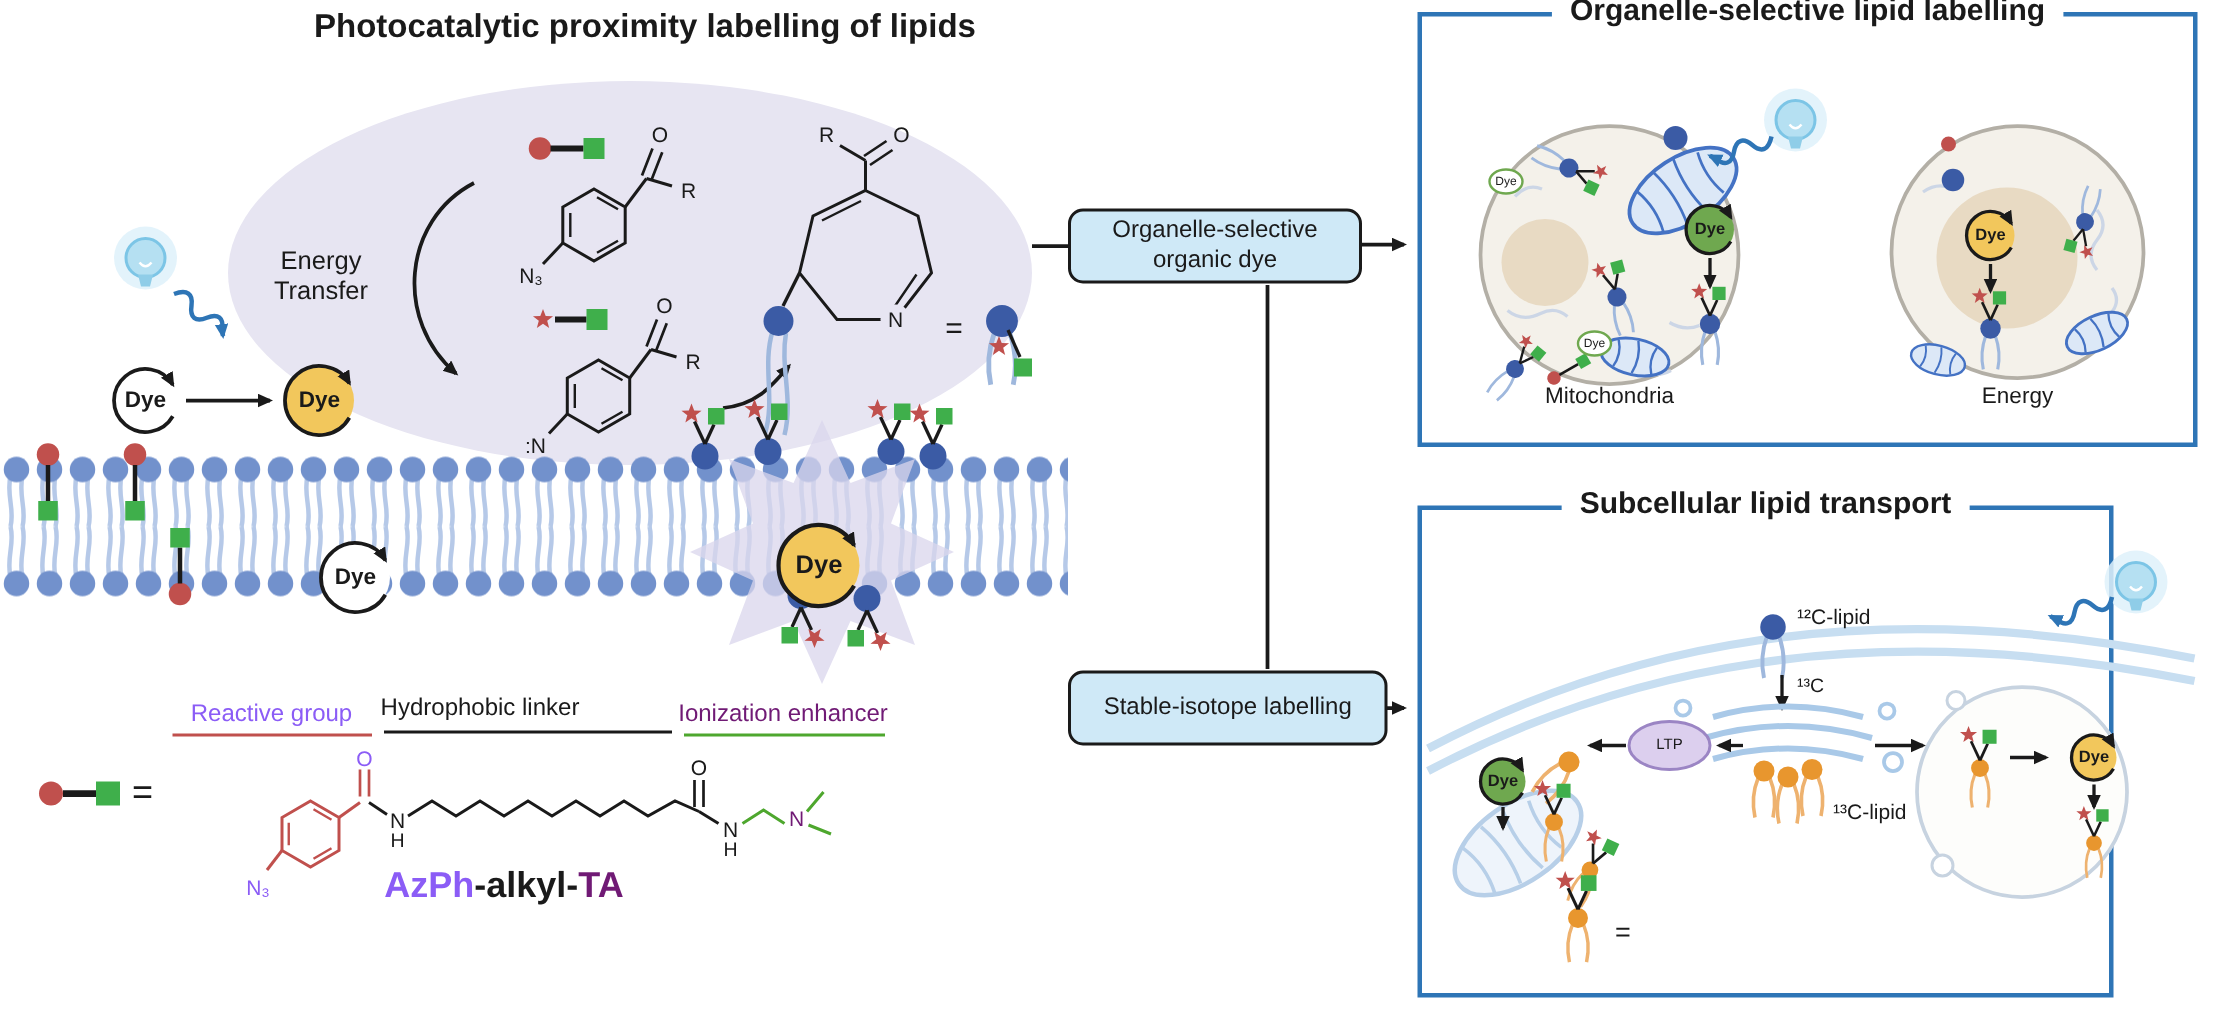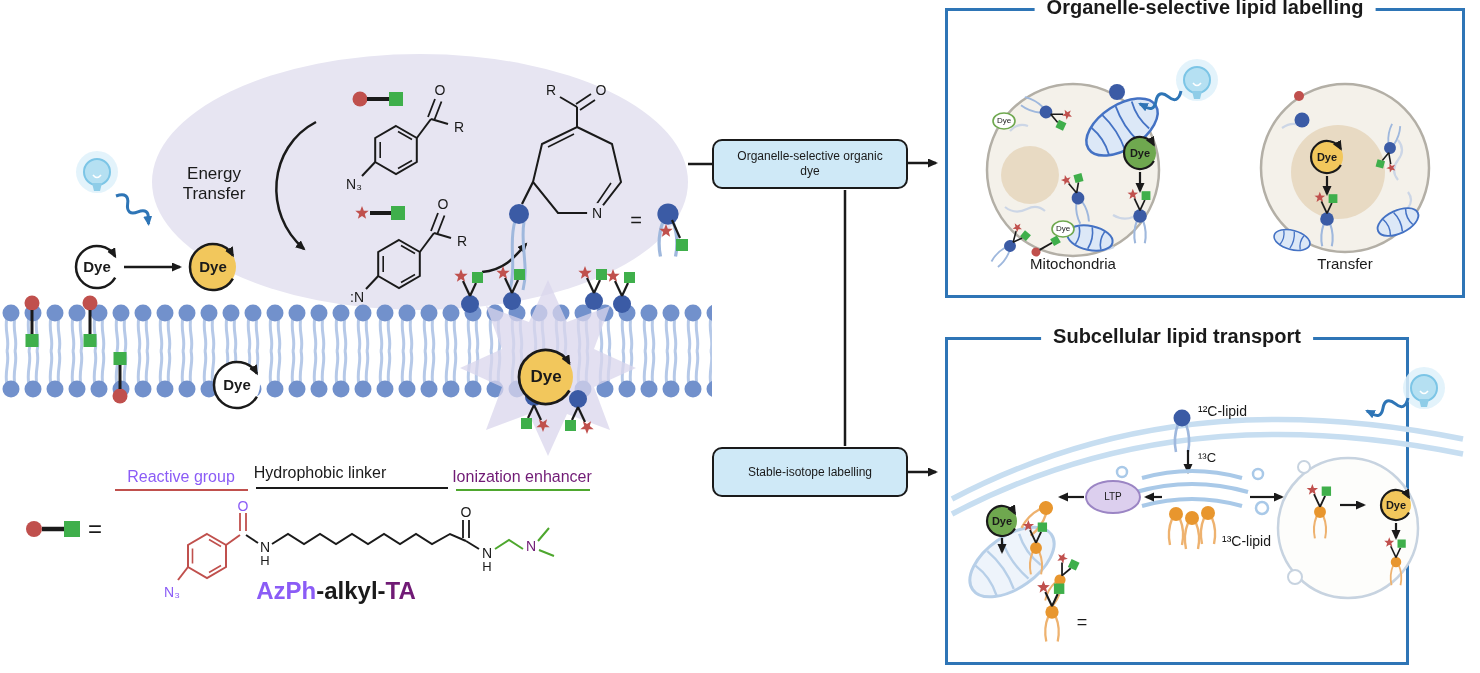--- a/index.html
+++ b/index.html
@@ -5,21 +5,21 @@
   *{margin:0;padding:0;box-sizing:border-box}
   html,body{background:#ffffff}
   body{font-family:"Liberation Sans",sans-serif;color:#1a1a1a}
   #canvas{position:relative;width:1480px;height:673px;background:#fff;overflow:hidden}
   svg.layer{position:absolute;left:0;top:0;z-index:1}
   .lbl{position:absolute;transform:translate(-50%,-50%);white-space:nowrap;z-index:3;line-height:1.15;text-align:center;color:#1a1a1a}
   .lbl.wrap{white-space:normal}
   .lbl.la{transform:translate(0,-50%);text-align:left}
   .panel{position:absolute;border:3px solid #2e75b6;background:#fff;z-index:0}
   .panel-title{position:absolute;top:-15px;left:50%;transform:translateX(-50%);background:#fff;padding:0 12px;font-size:20px;font-weight:700;white-space:nowrap}
-  .flowbox{position:absolute;background:#cfe9f7;border:2px solid #1a1a1a;border-radius:10px;display:flex;align-items:center;justify-content:center;text-align:center;font-size:12px;line-height:1.25;z-index:2;padding:0 14px}
+  .flowbox{position:absolute;background:#cfe9f7;border:2px solid #1a1a1a;border-radius:10px;display:flex;align-items:center;justify-content:center;text-align:center;font-size:16px;line-height:1.25;z-index:2;padding:0 14px}
   .red{color:#8b5cf6}.green{color:#701a75}
 </style>
 </head>
 <body>
 
 <div id="canvas">
 
   <div class="panel" style="left:945px;top:8px;width:520px;height:290px">
     <div class="panel-title">Organelle-selective lipid labelling</div>
   </div>
@@ -297,22 +297,23 @@
         <line x1="1396" y1="523" x2="1396" y2="538" stroke="#1a1a1a" stroke-width="2.2" marker-end="url(#arrK)"></line>
         <use href="#probelipor" transform="translate(1396,562) scale(0.75)"></use>
         <circle cx="1295" cy="577" r="7" stroke="#c7d3e0" stroke-width="2" fill="#ffffff"></circle>
         <circle cx="1304" cy="467" r="6" stroke="#c7d3e0" stroke-width="2" fill="#ffffff"></circle>
       </g>
       <use href="#probelipor" transform="translate(1052,612) scale(0.95)"></use>
     </g>
   </svg>
 
   <div class="flowbox" style="left:712px;top:139px;width:196px;height:50px">Organelle-selective organic dye</div>
-  <div class="flowbox" style="left:712px;top:447px;width:196px;height:50px">Stable-isotope labelling</div>
-
+  <div class="flowbox" style="left:712px;top:447px;width:213px;height:50px">Stable-isotope labelling</div>
+
+  <div class="lbl" style="left:430px;top:17px;font-size:22px;font-weight:700">Photocatalytic proximity labelling of lipids</div>
   <div class="lbl wrap" style="left:214px;top:184px;width:78px;font-size:17px">Energy Transfer</div>
 
   <div class="lbl" style="left:97px;top:267px;font-size:15px;font-weight:700">Dye</div>
   <div class="lbl" style="left:213px;top:267px;font-size:15px;font-weight:700">Dye</div>
   <div class="lbl" style="left:237px;top:385px;font-size:15px;font-weight:700">Dye</div>
   <div class="lbl" style="left:546px;top:377px;font-size:17px;font-weight:700">Dye</div>
 
   <div class="lbl" style="left:354px;top:184px;font-size:14px">N₃</div>
   <div class="lbl" style="left:440px;top:90px;font-size:14px">O</div>
   <div class="lbl" style="left:459px;top:127px;font-size:14px">R</div>
@@ -332,21 +333,21 @@
   <div class="lbl red" style="left:243px;top:506px;font-size:14px">O</div>
   <div class="lbl" style="left:265px;top:547px;font-size:14px">N</div>
   <div class="lbl" style="left:265px;top:561px;font-size:13px">H</div>
   <div class="lbl" style="left:466px;top:512px;font-size:14px">O</div>
   <div class="lbl" style="left:487px;top:553px;font-size:14px">N</div>
   <div class="lbl" style="left:487px;top:567px;font-size:13px">H</div>
   <div class="lbl green" style="left:531px;top:546px;font-size:14px">N</div>
   <div class="lbl" style="left:336px;top:591px;font-size:24px;font-weight:700"><span class="red">AzPh</span><span>-alkyl-</span><span class="green">TA</span></div>
 
   <div class="lbl" style="left:1073px;top:264px;font-size:15px">Mitochondria</div>
-  <div class="lbl" style="left:1345px;top:264px;font-size:15px">Transfer</div>
+  <div class="lbl" style="left:1345px;top:264px;font-size:15px">Energy</div>
   <div class="lbl" style="left:1140px;top:153px;font-size:11px;font-weight:700">Dye</div>
   <div class="lbl" style="left:1327px;top:157px;font-size:11px;font-weight:700">Dye</div>
   <div class="lbl" style="left:1004px;top:121px;font-size:8px">Dye</div>
   <div class="lbl" style="left:1063px;top:229px;font-size:8px">Dye</div>
 
   <div class="lbl la" style="left:1198px;top:411px;font-size:14px">¹²C-lipid</div>
   <div class="lbl la" style="left:1198px;top:458px;font-size:13px">¹³C</div>
   <div class="lbl la" style="left:1222px;top:541px;font-size:14px">¹³C-lipid</div>
   <div class="lbl" style="left:1113px;top:497px;font-size:10px">LTP</div>
   <div class="lbl" style="left:1002px;top:521px;font-size:11px;font-weight:700">Dye</div>

